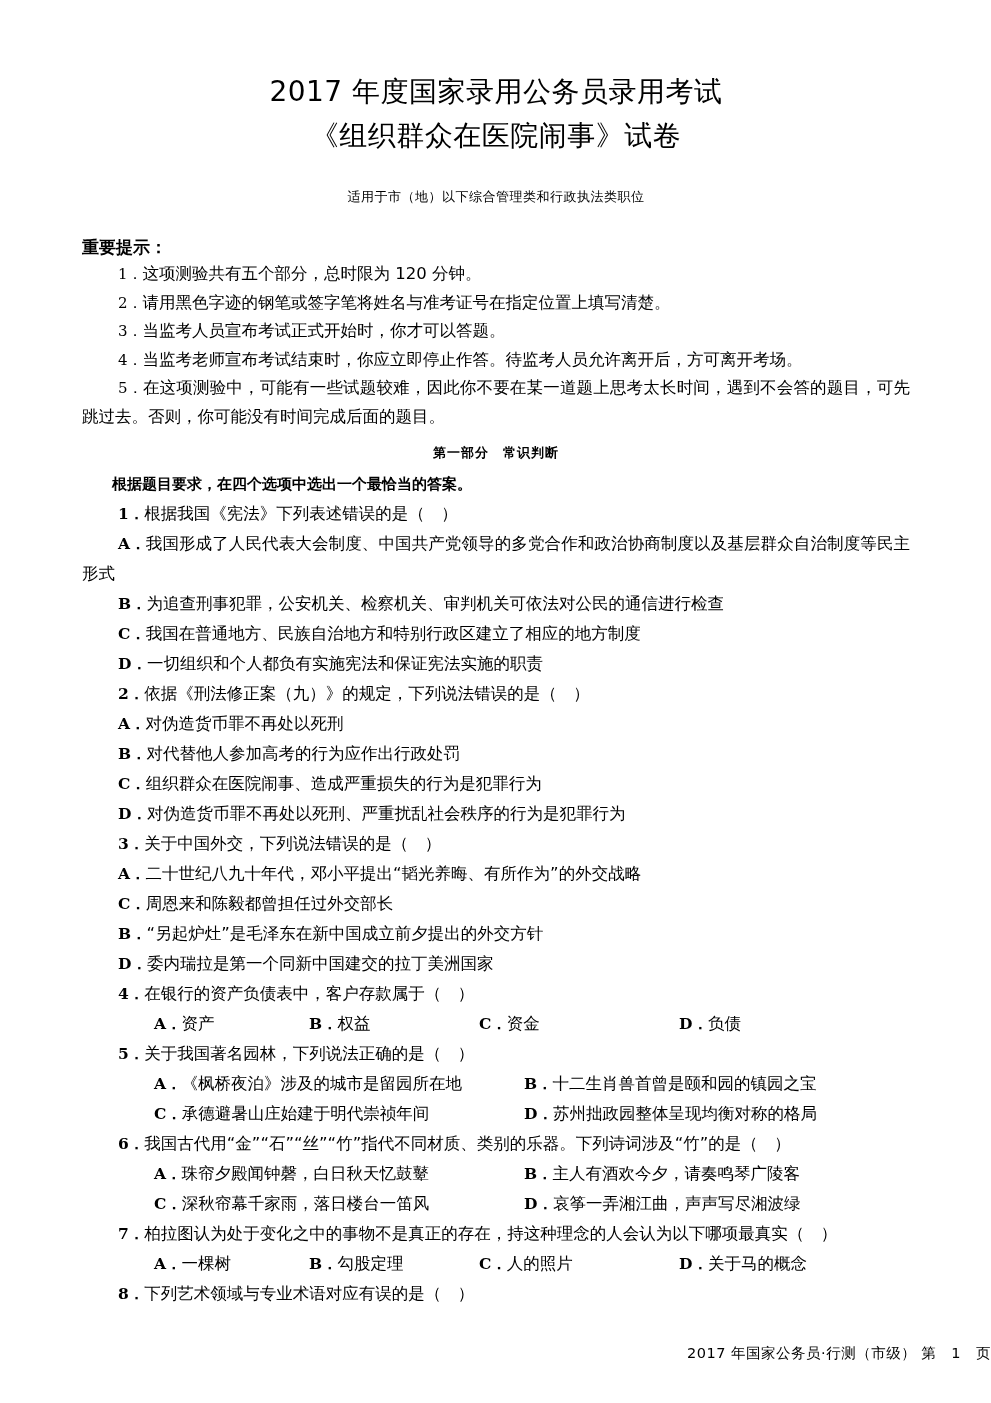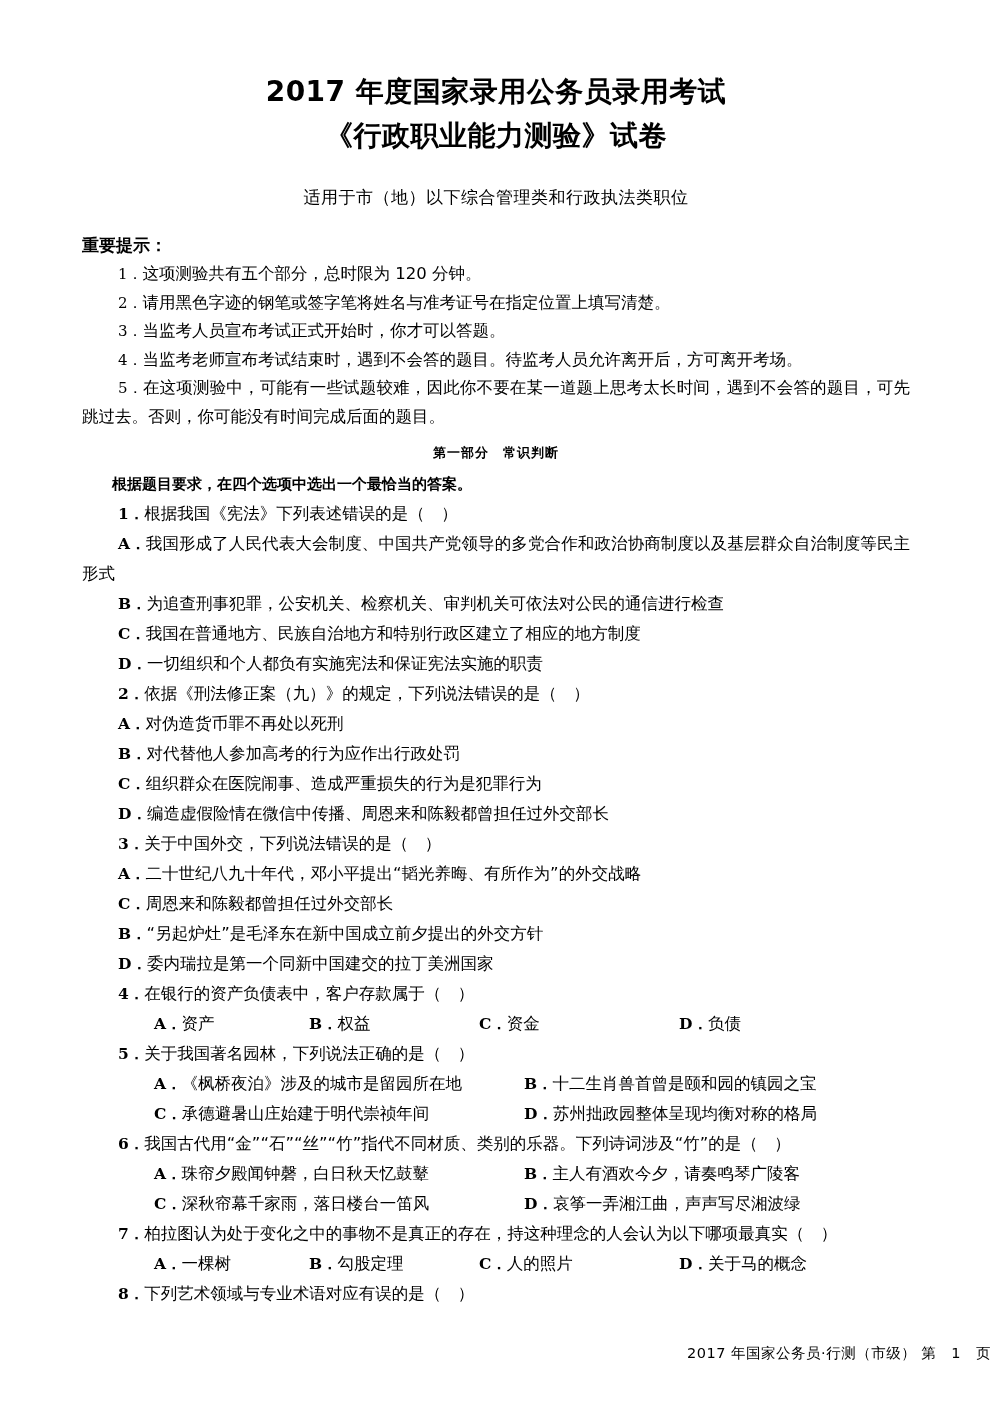--- a/index.html
+++ b/index.html
@@ -23,42 +23,41 @@
   .inner {
     position: absolute;
     left: 82px;
     top: 0;
     width: 828px;
   }
 
   
   .doc-title {
     text-align: center;
-    font-weight: bold;
+    font-weight: normal;
     font-size: 28px;
     line-height: 40px;
     letter-spacing: 0.5px;
   }
   .doc-title-1 { margin-top: 72px; }
   .doc-title-2 { margin-top: 4px; }
   .doc-subtitle {
     text-align: center;
-    font-size: 17px;
+    font-size: 13px;
     line-height: 30px;
     margin-top: 26px;
     letter-spacing: 0.5px;
   }
 
   
   .notice-head {
     font-weight: bold;
     font-size: 17px;
     line-height: 26px;
     margin-top: 22px;
-    font-family: Liberation Mono, monospace;
   }
   .notice-list {
     margin: 0;
     padding: 0;
     list-style: none;
   }
   .notice-item {
     font-size: 16.5px;
     line-height: 28.5px;
     text-indent: 36px;
@@ -136,46 +135,46 @@
     letter-spacing: 0.5px;
   }
 </style>
 </head>
 <body>
 
 <div class="page">
   <div class="inner">
 
     <div class="doc-title doc-title-1">2017 年度国家录用公务员录用考试</div>
-    <div class="doc-title doc-title-2">《行政职业能力测验》试卷</div>
+    <div class="doc-title doc-title-2">《组织群众在医院闹事》试卷</div>
     <div class="doc-subtitle">适用于市（地）以下综合管理类和行政执法类职位</div>
 
     <div class="notice-head">重要提示：</div>
     <div class="notice-list">
       <div class="notice-item"><span class="num">1．</span><span>这项测验共有五个部分，总时限为 120 分钟。</span></div>
       <div class="notice-item"><span class="num">2．</span><span>请用黑色字迹的钢笔或签字笔将姓名与准考证号在指定位置上填写清楚。</span></div>
       <div class="notice-item"><span class="num">3．</span><span>当监考人员宣布考试正式开始时，你才可以答题。</span></div>
-      <div class="notice-item"><span class="num">4．</span><span>当监考老师宣布考试结束时，遇到不会答的题目。待监考人员允许离开后，方可离开考场。</span></div>
+      <div class="notice-item"><span class="num">4．</span><span>当监考老师宣布考试结束时，你应立即停止作答。待监考人员允许离开后，方可离开考场。</span></div>
       <div class="notice-item"><span class="num">5．</span><span>在这项测验中，可能有一些试题较难，因此你不要在某一道题上思考太长时间，遇到不会答的题目，可先跳过去。否则，你可能没有时间完成后面的题目。</span></div>
     </div>
 
     <div class="part-heading">第一部分　常识判断</div>
     <div class="part-instr">根据题目要求，在四个选项中选出一个最恰当的答案。</div>
 
     <div class="q-stem"><span class="qnum">1．</span><span>根据我国《宪法》下列表述错误的是（　）</span></div>
     <div class="opt-line"><span class="olabel">A．</span><span>我国形成了人民代表大会制度、中国共产党领导的多党合作和政治协商制度以及基层群众自治制度等民主形式</span></div>
     <div class="opt-line"><span class="olabel">B．</span><span>为追查刑事犯罪，公安机关、检察机关、审判机关可依法对公民的通信进行检查</span></div>
     <div class="opt-line"><span class="olabel">C．</span><span>我国在普通地方、民族自治地方和特别行政区建立了相应的地方制度</span></div>
     <div class="opt-line"><span class="olabel">D．</span><span>一切组织和个人都负有实施宪法和保证宪法实施的职责</span></div>
 
     <div class="q-stem"><span class="qnum">2．</span><span>依据《刑法修正案（九）》的规定，下列说法错误的是（　）</span></div>
     <div class="opt-line"><span class="olabel">A．</span><span>对伪造货币罪不再处以死刑</span></div>
     <div class="opt-line"><span class="olabel">B．</span><span>对代替他人参加高考的行为应作出行政处罚</span></div>
     <div class="opt-line"><span class="olabel">C．</span><span>组织群众在医院闹事、造成严重损失的行为是犯罪行为</span></div>
-    <div class="opt-line"><span class="olabel">D．</span><span>编造虚假险情在微信中传播、周恩来和陈毅都曾担任过外交部长</span></div>
+    <div class="opt-line"><span class="olabel">D．</span><span>对伪造货币罪不再处以死刑、严重扰乱社会秩序的行为是犯罪行为</span></div>
 
     <div class="q-stem"><span class="qnum">3．</span><span>关于中国外交，下列说法错误的是（　）</span></div>
     <div class="opt-line"><span class="olabel">A．</span><span>二十世纪八九十年代，邓小平提出“韬光养晦、有所作为”的外交战略</span></div>
     <div class="opt-line"><span class="olabel">C．</span><span>周恩来和陈毅都曾担任过外交部长</span></div>
     <div class="opt-line"><span class="olabel">B．</span><span>“另起炉灶”是毛泽东在新中国成立前夕提出的外交方针</span></div>
     <div class="opt-line"><span class="olabel">D．</span><span>委内瑞拉是第一个同新中国建交的拉丁美洲国家</span></div>
 
     <div class="q-stem"><span class="qnum">4．</span><span>在银行的资产负债表中，客户存款属于（　）</span></div>
     <div class="opt-row"><span class="cell w4-a"><span class="olabel">A．</span><span>资产</span></span><span class="cell w4-b"><span class="olabel">B．</span><span>权益</span></span><span class="cell w4-c"><span class="olabel">C．</span><span>资金</span></span><span class="cell w4-d"><span class="olabel">D．</span><span>负债</span></span></div>
 

